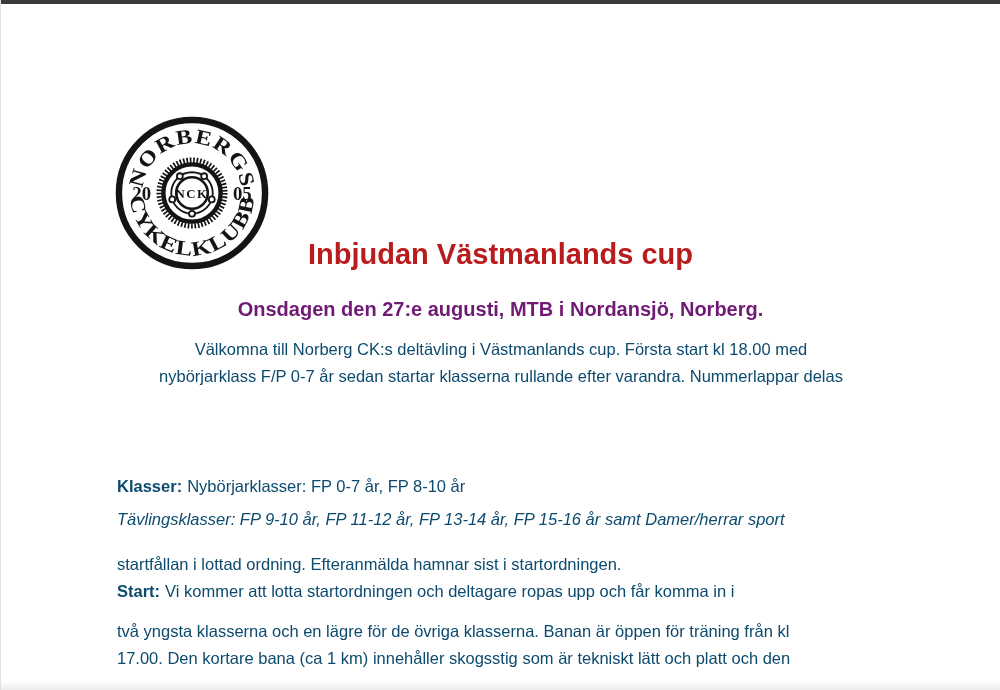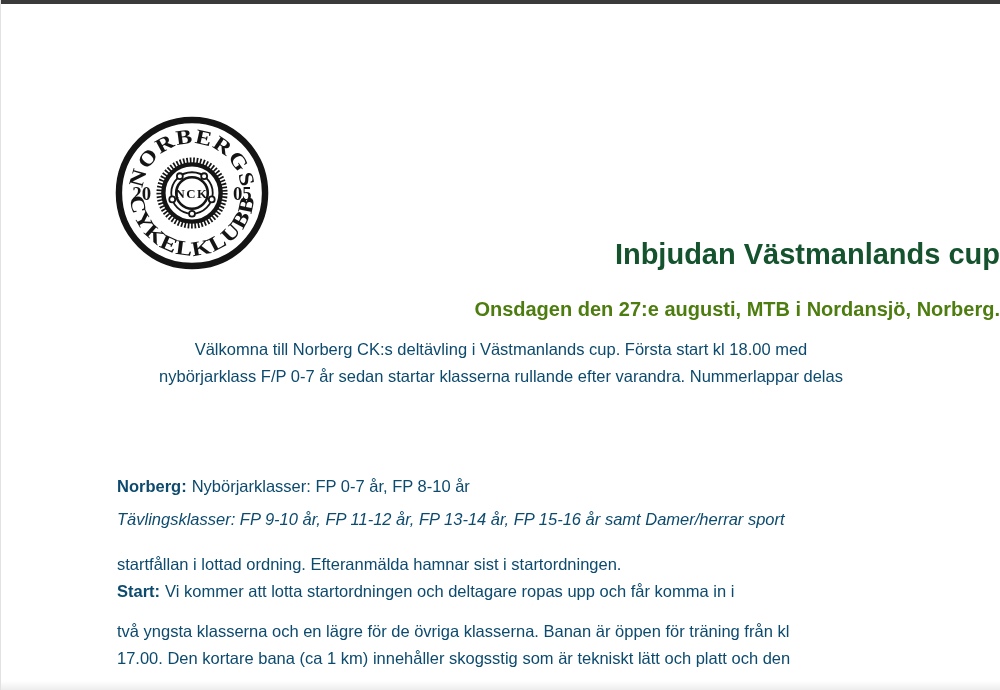--- a/index.html
+++ b/index.html
@@ -15,26 +15,26 @@
   .logo{position:absolute;left:112px;top:110px;width:158px;height:158px;}
   .logo .stroke{stroke:#141414;fill:none;}
   .logo .fillw{fill:#ffffff;}
   .logo text{fill:#141414;font-family:"Liberation Serif",serif;font-weight:700;}
   .logo-arc-text{font-size:21px;letter-spacing:1px;}
   .logo-year{font-size:19px;}
   .logo-center{font-size:13px;letter-spacing:1.5px;}
 
   
   .title{
-    position:absolute;top:233px;left:0;width:100%;margin:0;text-align:right;
-    font-size:29px;line-height:34px;font-weight:700;color:#14532d;
+    position:absolute;top:233px;left:0;width:100%;margin:0;text-align:center;
+    font-size:29px;line-height:34px;font-weight:700;color:#b91c1c;
   }
   .subtitle{
-    position:absolute;top:292px;left:0;width:100%;margin:0;text-align:right;
-    font-size:20px;line-height:26px;font-weight:700;color:#4d7c0f;
+    position:absolute;top:292px;left:0;width:100%;margin:0;text-align:center;
+    font-size:20px;line-height:26px;font-weight:700;color:#701a75;
   }
   .intro{position:absolute;top:332px;left:100px;width:800px;text-align:center;}
   .para{position:absolute;left:116px;width:800px;text-align:left;}
   .body-text{font-size:16.5px;line-height:27px;color:#0c4a6e;}
   .line{white-space:nowrap;}
   .para b:not(:empty){margin-right:5px;}
   .p1{top:469px;} .p2{top:502px;font-style:italic;} .p3{top:547px;} .p4{top:614px;}
 
   .bottom-fade{
     position:absolute;left:0;bottom:0;width:100%;height:9px;
@@ -84,21 +84,21 @@
 
     <h2 class="subtitle">Onsdagen den 27:e augusti, MTB i Nordansjö, Norberg.</h2>
 
     <div class="intro body-text">
       <div class="line">Välkomna till Norberg CK:s deltävling i Västmanlands cup. Första start kl 18.00 med</div>
       <div class="line">nybörjarklass F/P 0-7 år sedan startar klasserna rullande efter varandra. Nummerlappar delas</div>
     </div>
 
     <div class="para body-text p1">
       <div class="line">
-        <b>Norberg:</b><span>Nybörjarklasser: FP 0-7 år, FP 8-10 år</span>
+        <b>Klasser:</b><span>Nybörjarklasser: FP 0-7 år, FP 8-10 år</span>
       </div>
     </div>
 
     <div class="para body-text p2">
       <div class="line">
         <b></b><span>Tävlingsklasser: FP 9-10 år, FP 11-12 år, FP 13-14 år, FP 15-16 år samt Damer/herrar sport</span>
       </div>
     </div>
 
     <div class="para body-text p3">

